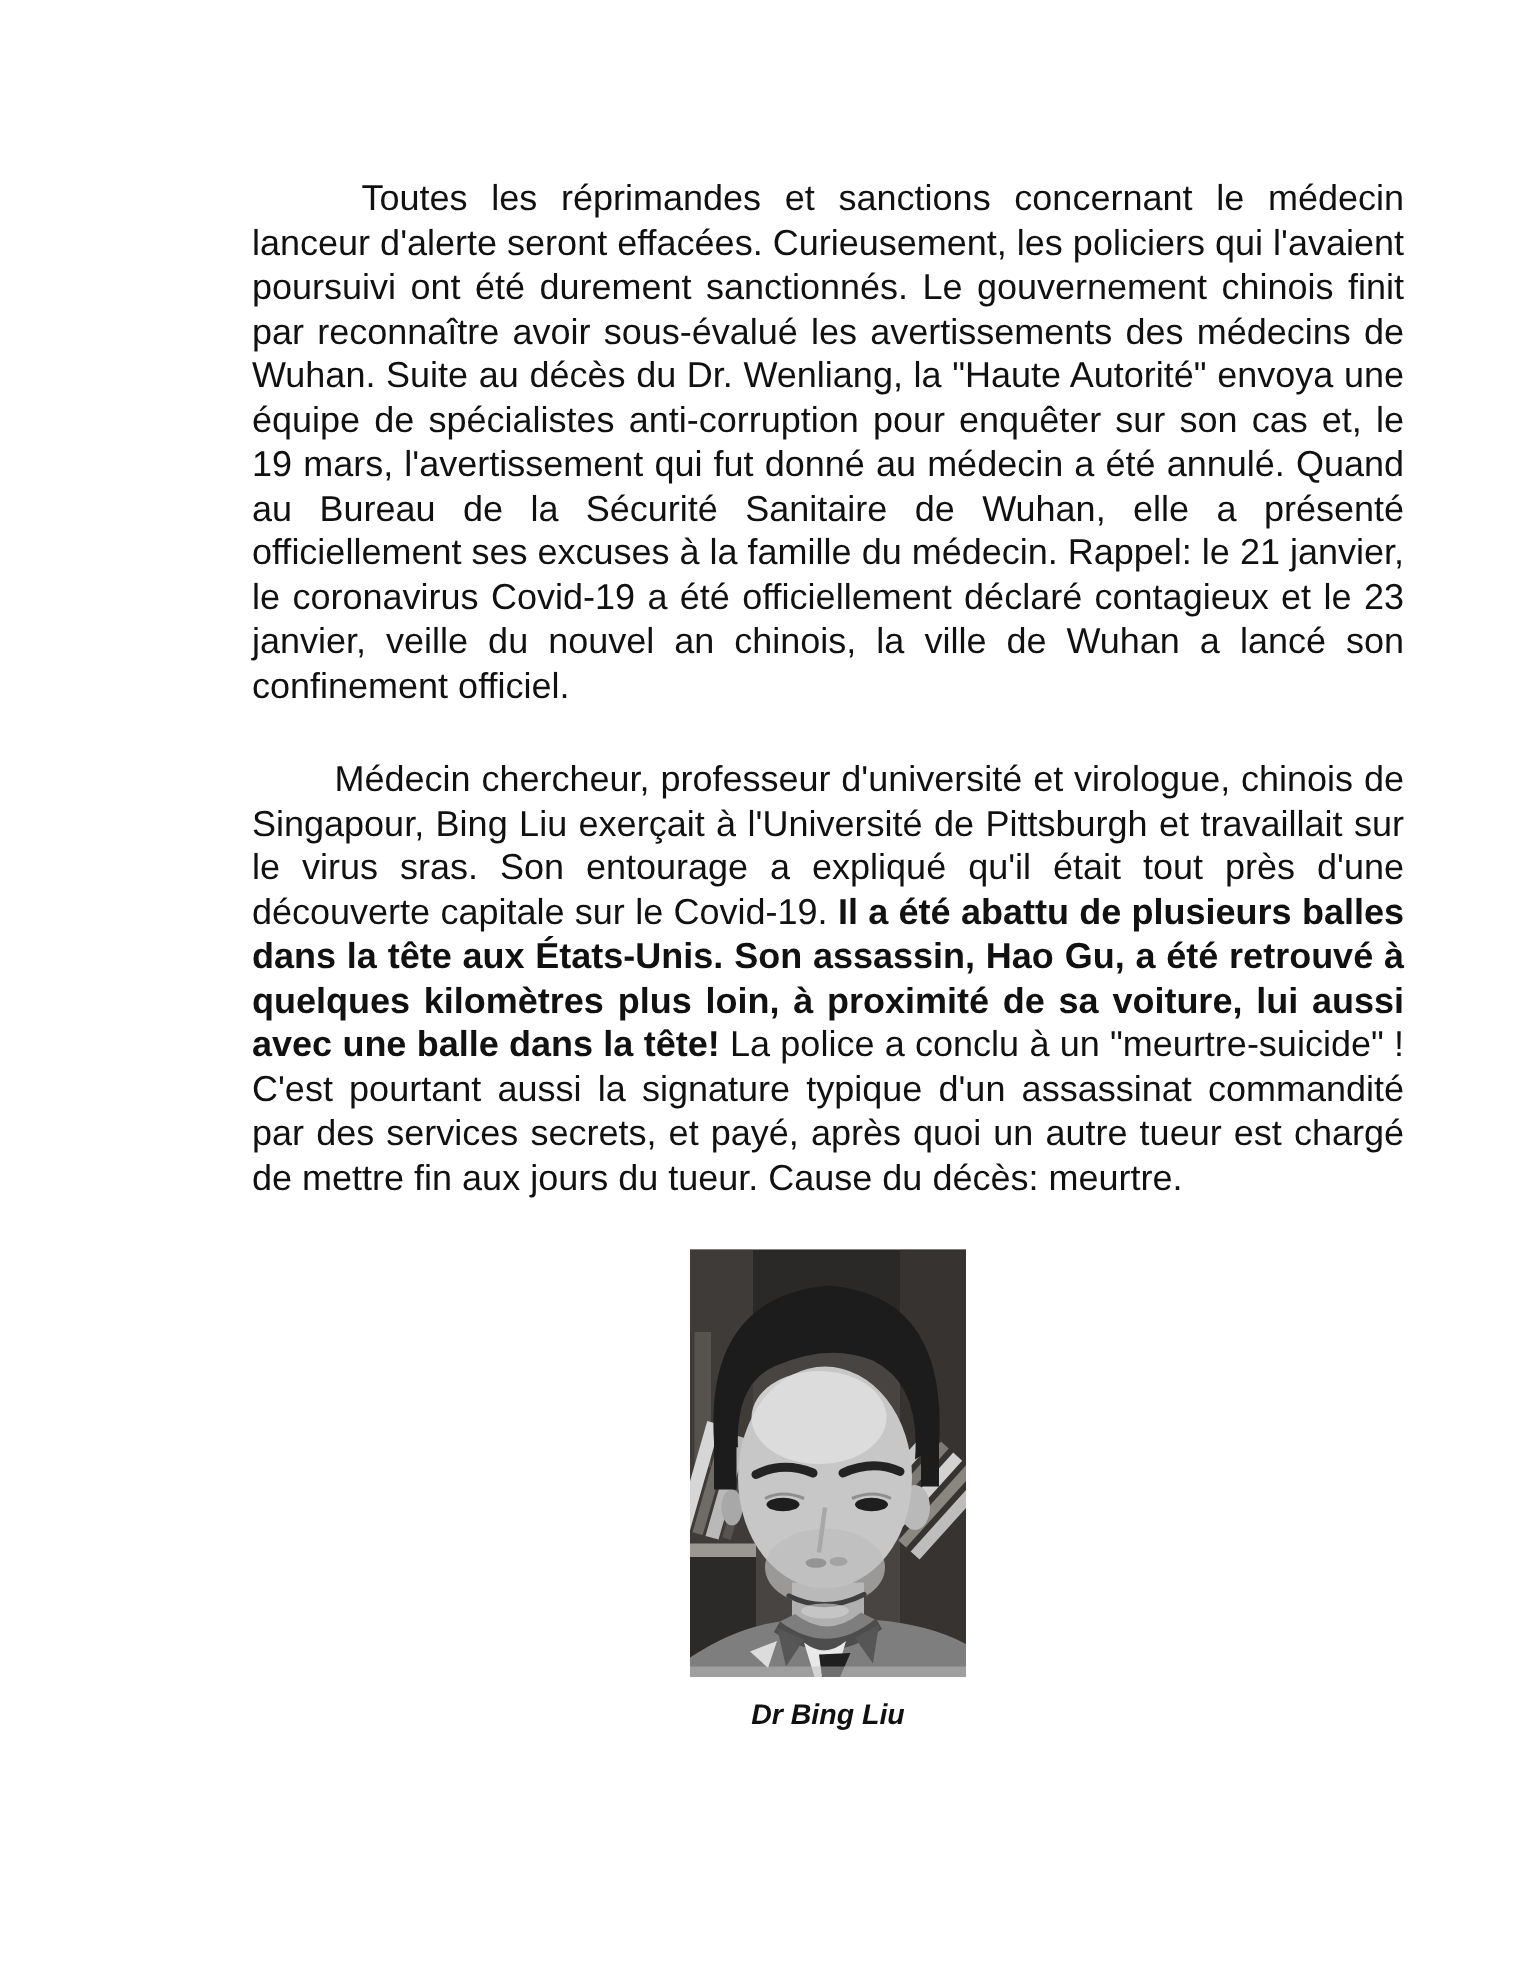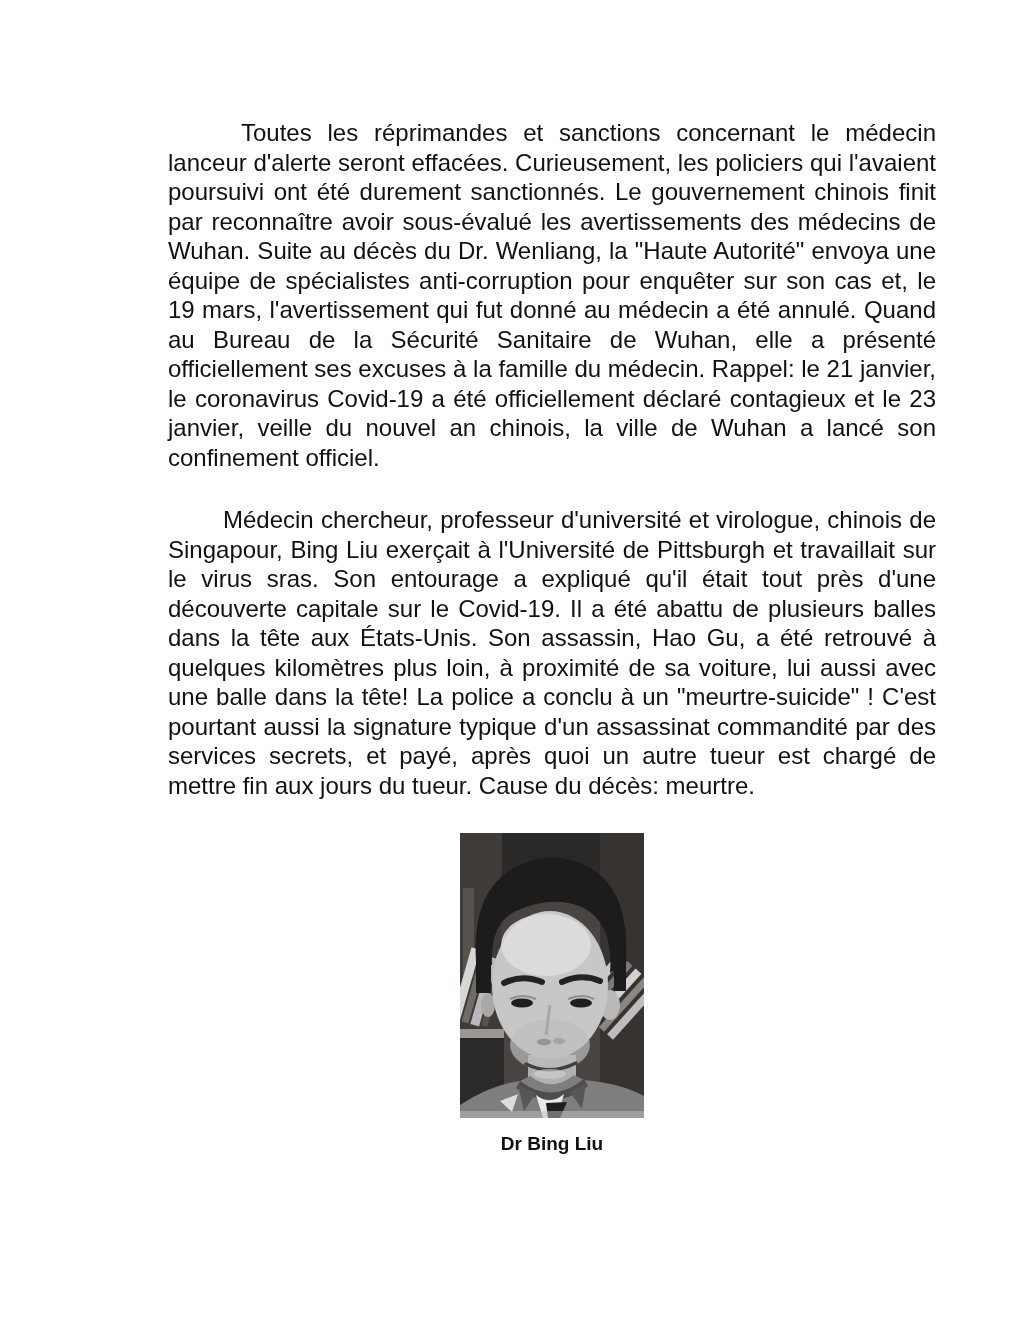--- a/index.html
+++ b/index.html
@@ -22,25 +22,26 @@
   p.para {
     margin: 0;
     font-size: 24px;
     line-height: 29.5px;
     text-align: justify;
     color: #111111;
     hyphens: none;
   }
   p.p1 { text-indent: 73px; }
   p.p2 { text-indent: 55px; margin-top: 33px; }
-  .b { font-weight: normal; }
+  .b { font-weight: bold; }
   .i { }
   figure.photo-figure {
     margin: 33px 0 0 0;
     text-align: center;
+    font-style: italic;
   }
   .photo {
     width: 184px;
     height: 285px;
     margin: 0 auto;
     overflow: hidden;
     background: #474441;
   }
   .photo svg { display: block; width: 184px; height: 285px; }
   figcaption.caption {

